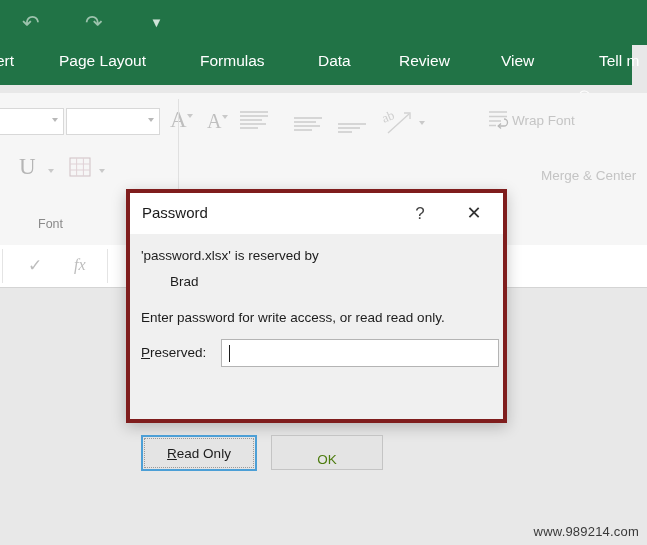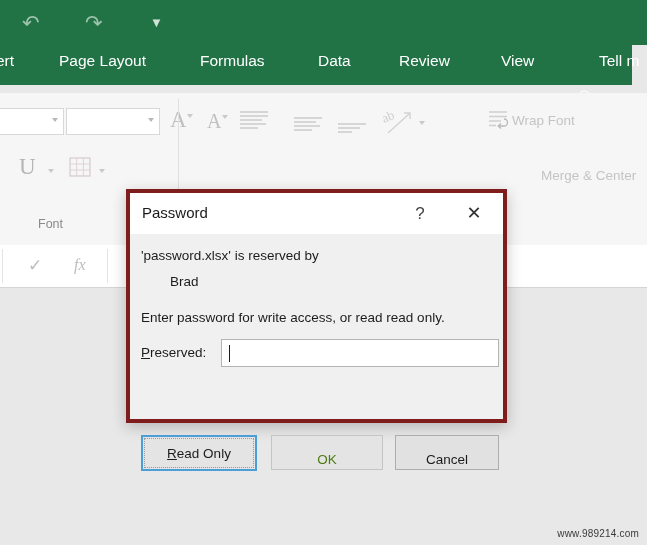--- a/index.html
+++ b/index.html
@@ -283,21 +283,21 @@
   }
   .btn-cancel {
     left: 265px;
     width: 104px;
   }
 
   
   .watermark {
     position: absolute;
     right: 8px; bottom: 6px;
-    font-size: 10px;
+    font-size: 13px;
     color: #3a3a3a;
     font-family: "Liberation Sans", sans-serif;
     letter-spacing: 0.2px;
   }
 </style>
 </head>
 <body>
 
 <div id="excel-window">
 
@@ -413,18 +413,17 @@
         <span class="pw-caret"></span>
       </div>
 
       <button class="dlg-btn btn-readonly">
         <span class="inner">
             <span><u>R</u><span>ead Only</span></span>
           </span>
       </button>
 
       <button class="dlg-btn btn-ok">OK</button>
-      <button class="dlg-btn btn-cancel">Cancel</button>
     </div>
   </div>
 
   <div class="watermark">www.989214.com</div>
 </div>
 
 </body></html>

